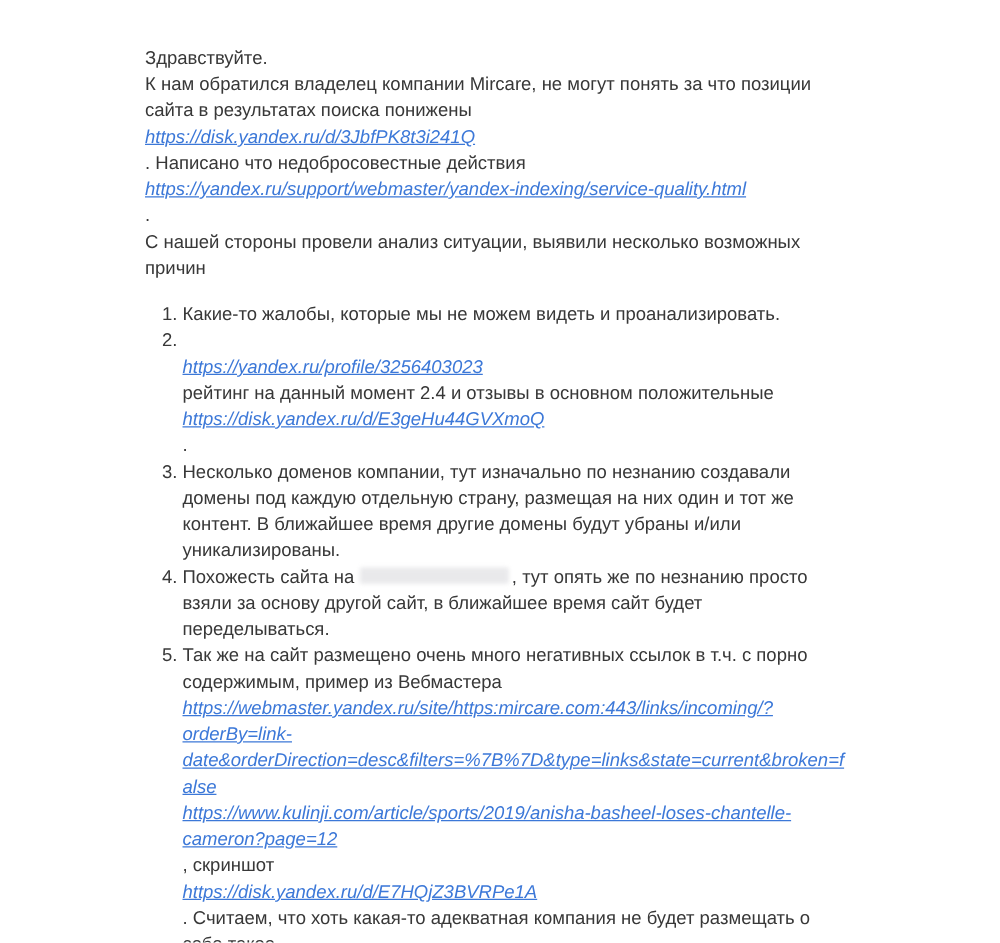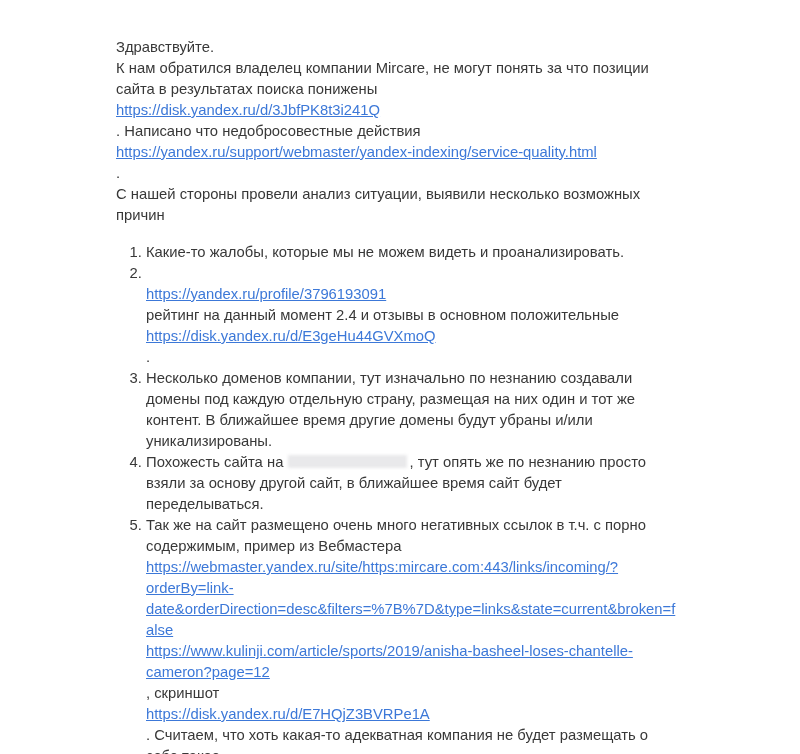--- a/index.html
+++ b/index.html
@@ -22,20 +22,21 @@
   }
   .doc p.intro {
     margin: 16px;
   }
   .doc a {
     color: #3c78d8;
     text-decoration: underline;
     overflow-wrap: break-word;
     word-break: break-word;
     cursor: pointer;
+    font-style: italic;
   }
   ol.reasons {
     margin: 7px 0 0 0;
     padding: 0 0 0 46px;
   }
   ol.reasons li {
     margin: 0;
     padding: 0;
   }
   .redacted {
@@ -49,18 +50,18 @@
     margin: 0 2px 0 1px;
   }
 </style>
 </head>
 <body>
 
 <div class="doc">
   <p class="intro" id="intro"><span>Здравствуйте.</span><br><span>К нам обратился владелец компании Mircare, не могут понять за что позиции сайта в результатах поиска понижены</span><br><a href="#">https://disk.yandex.ru/d/3JbfPK8t3i241Q</a><br><span>. Написано что недобросовестные действия</span><br><a href="#">https://yandex.ru/support/webmaster/yandex-indexing/service-quality.html</a><br><span>.</span><br><span>С нашей стороны провели анализ ситуации, выявили несколько возможных причин</span></p>
   <ol class="reasons" id="reasons-list">
       <li><span>Какие-то жалобы, которые мы не можем видеть и проанализировать.</span></li>
-      <li><br><a href="#">https://yandex.ru/profile/3796193091</a><br><span>рейтинг на данный момент 2.4 и отзывы в основном положительные</span><br><a href="#">https://disk.yandex.ru/d/E3geHu44GVXmoQ</a><br><span>.</span></li>
+      <li><br><a href="#">https://yandex.ru/profile/3256403023</a><br><span>рейтинг на данный момент 2.4 и отзывы в основном положительные</span><br><a href="#">https://disk.yandex.ru/d/E3geHu44GVXmoQ</a><br><span>.</span></li>
       <li><span>Несколько доменов компании, тут изначально по незнанию создавали домены под каждую отдельную страну, размещая на них один и тот же контент. В ближайшее время другие домены будут убраны и/или уникализированы.</span></li>
       <li><span>Похожесть сайта на </span><span class="redacted"></span><span>, тут опять же по незнанию просто взяли за основу другой сайт, в ближайшее время сайт будет переделываться.</span></li>
       <li><span>Так же на сайт размещено очень много негативных ссылок в т.ч. с порно содержимым, пример из Вебмастера</span><br><a href="#">https://webmaster.yandex.ru/site/https:mircare.com:443/links/incoming/?orderBy=link-date&amp;orderDirection=desc&amp;filters=%7B%7D&amp;type=links&amp;state=current&amp;broken=false</a><br><a href="#">https://www.kulinji.com/article/sports/2019/anisha-basheel-loses-chantelle-cameron?page=12</a><br><span>, скриншот</span><br><a href="#">https://disk.yandex.ru/d/E7HQjZ3BVRPe1A</a><br><span>. Считаем, что хоть какая-то адекватная компания не будет размещать о себе такое.</span></li>
     </ol>
 </div>
 
 </body></html>

